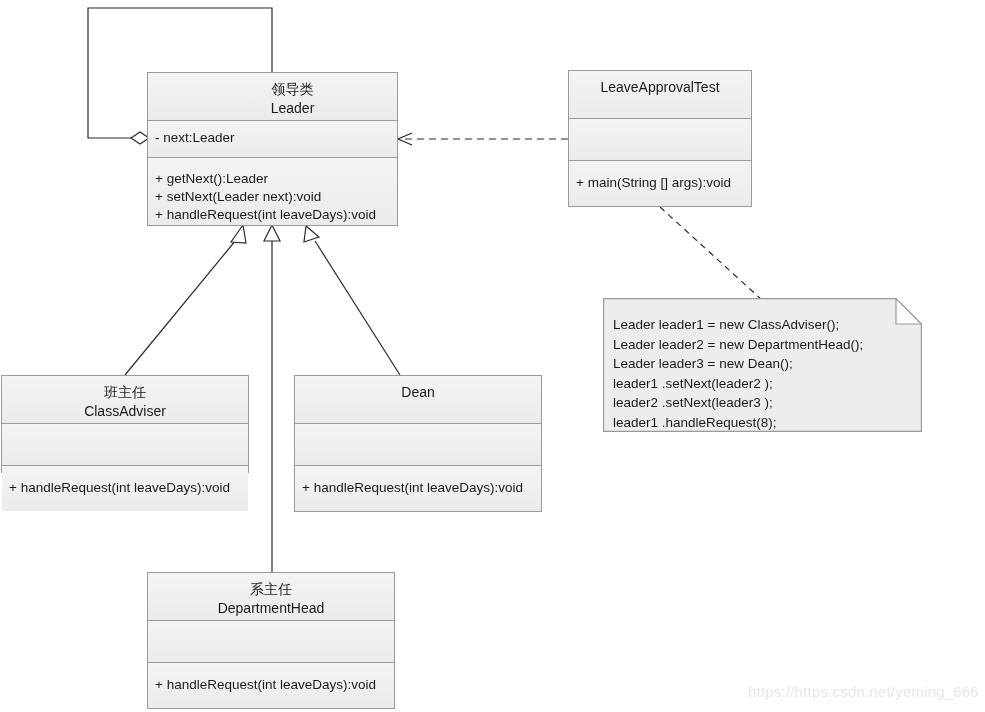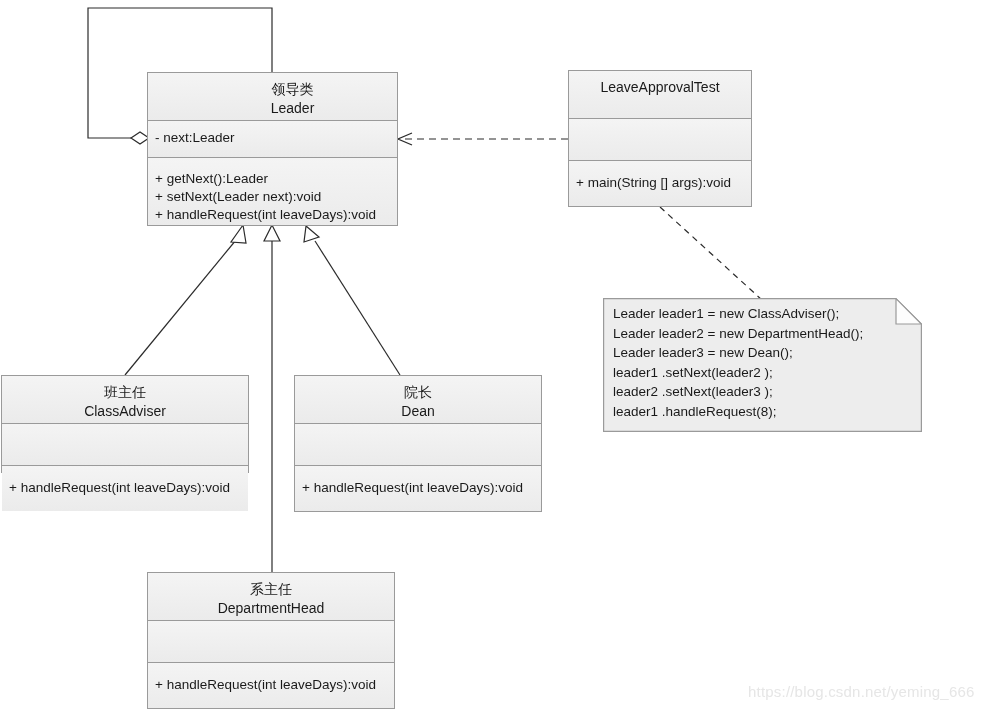--- a/index.html
+++ b/index.html
@@ -80,21 +80,21 @@
   .uml-note .note-body {
     position: absolute;
     left: 0;
     top: 0;
     width: 100%;
     height: 100%;
   }
   .uml-note .note-text {
     position: absolute;
     left: 10px;
-    top: 6px;
+    top: 17px;
     right: 10px;
   }
   .uml-note .note-line {
     font-size: 13.5px;
     line-height: 19.5px;
     color: #1a1a1a;
     white-space: nowrap;
   }
 
   
@@ -181,21 +181,20 @@
       <span class="en">ClassAdviser</span>
     </div>
     <div class="uml-compartment uml-empty" style="height:42px;"></div>
     <div class="uml-compartment uml-members" style="height:46px; padding-top:13px;">
       <div class="uml-member">+ handleRequest(int leaveDays):void</div>
     </div>
   </div>
 
   <div class="uml-class" style="left:294px; top:375px; width:248px; height:137px;">
     <div class="uml-compartment uml-name" style="height:47px;">
-      <span class="cn">院长</span>
       <span class="en">Dean</span>
     </div>
     <div class="uml-compartment uml-empty" style="height:42px;"></div>
     <div class="uml-compartment uml-members" style="height:46px; padding-top:13px;">
       <div class="uml-member">+ handleRequest(int leaveDays):void</div>
     </div>
   </div>
 
   <div class="uml-class" style="left:147px; top:572px; width:248px; height:137px;">
     <div class="uml-compartment uml-name" style="height:47px;">
@@ -218,15 +217,15 @@
     <div class="note-text">
       <div class="note-line">Leader leader1 = new ClassAdviser();</div>
       <div class="note-line">Leader leader2 = new DepartmentHead();</div>
       <div class="note-line">Leader leader3 = new Dean();</div>
       <div class="note-line">leader1 .setNext(leader2 );</div>
       <div class="note-line">leader2 .setNext(leader3 );</div>
       <div class="note-line">leader1 .handleRequest(8);</div>
     </div>
   </div>
 
-  <div class="watermark" style="left:748px; top:683px;">https://blog.csdn.net/yeming_666</div>
+  <div class="watermark" style="left:748px; top:683px;">https://https.csdn.net/yeming_666</div>
 
 </div>
 
 </body></html>

